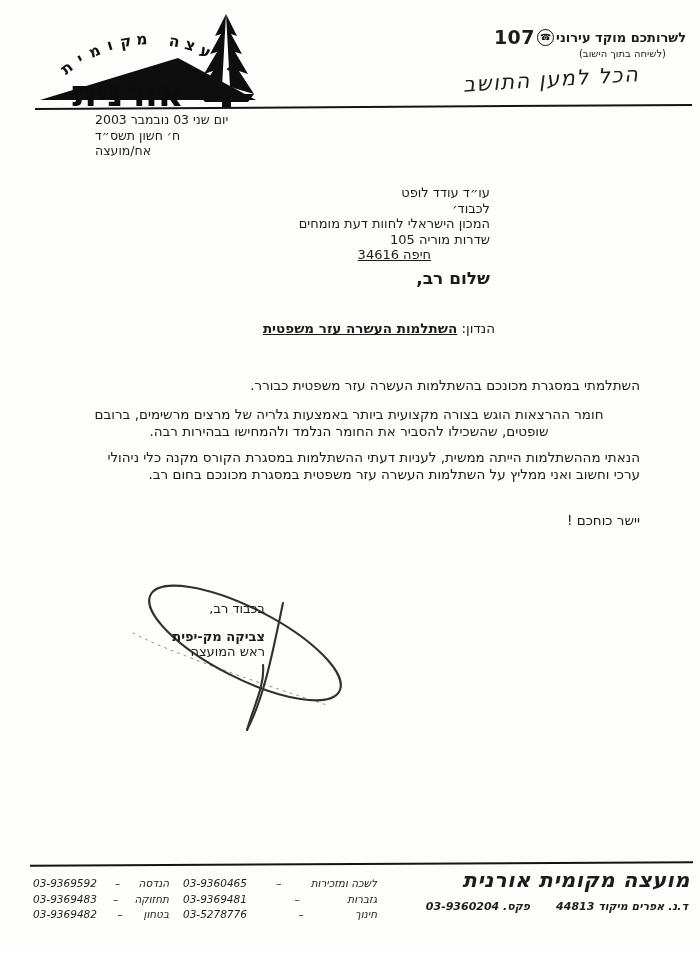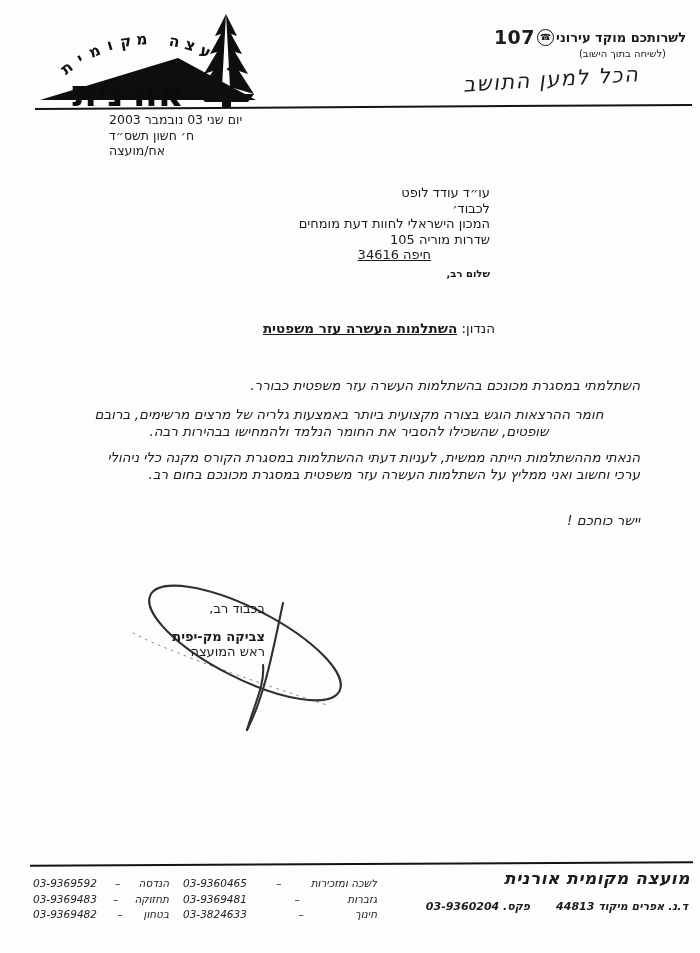--- a/index.html
+++ b/index.html
@@ -12,35 +12,35 @@
   
   .hdr-service{top:26px;right:14px;text-align:right;font-size:13px;font-weight:bold;display:flex;align-items:center;gap:2px;direction:rtl;}
   .hdr-service .num{font-size:19px;font-weight:bold;letter-spacing:.5px;}
   .phone-circle{display:inline-flex;align-items:center;justify-content:center;width:15px;height:15px;border:1.4px solid #111;border-radius:50%;font-size:9px;line-height:1;}
   .hdr-note{top:48px;right:34px;font-size:10px;text-align:left;}
   .hdr-slogan{top:62px;right:62px;font-size:21px;font-style:italic;font-weight:500;letter-spacing:1.5px;transform:rotate(-3.5deg);transform-origin:right top;}
   .divider{height:2px;background:#141414;}
   #divider-top{top:106px;left:35px;width:657px;transform:rotate(-.35deg);}
   #divider-bottom{top:863px;left:30px;width:663px;transform:rotate(-.3deg);}
   
-  .date-block{top:112px;left:109px;font-size:12.5px;line-height:15.5px;text-align:left;direction:rtl;}
+  .date-block{top:112px;left:95px;font-size:12.5px;line-height:15.5px;text-align:left;direction:rtl;}
   .recipient{top:185px;right:210px;font-size:13px;line-height:15.5px;text-align:right;direction:rtl;}
   .recipient .underl{text-decoration:underline;text-align:center;}
-  .greeting{top:268px;right:210px;font-size:10px;font-weight:bold;direction:rtl;}
+  .greeting{top:268px;right:210px;font-size:17px;font-weight:bold;direction:rtl;}
   
   .subject{top:320px;right:205px;font-size:13.5px;direction:rtl;text-align:right;}
   .subject b{text-decoration:underline;}
-  .para{right:60px;width:582px;font-size:13.5px;line-height:16.5px;text-align:right;direction:rtl;white-space:pre-line;font-style:italic;}
+  .para{right:60px;width:582px;font-size:13.5px;line-height:16.5px;text-align:right;direction:rtl;white-space:pre-line;}
   #p1{top:377px;} #p2{top:406px;text-align:center;} #p3{top:449px;} #closing{top:512px;}
   
   .sig-block{top:601px;right:435px;font-size:13px;text-align:right;direction:rtl;line-height:15px;}
   .sig-block .salut{margin-bottom:13px;}
   .sig-block .name{font-weight:600;}
   
-  .f-org{top:868px;right:10px;font-size:17px;font-weight:bold;font-style:italic;direction:rtl;letter-spacing:.5px;}
+  .f-org{top:868px;right:10px;font-size:21px;font-weight:bold;font-style:italic;direction:rtl;letter-spacing:.5px;}
   .f-addr{top:900px;right:12px;font-size:11px;font-weight:bold;font-style:italic;direction:rtl;display:flex;gap:26px;}
   .f-col{font-size:10.5px;font-style:italic;line-height:15.5px;direction:rtl;}
   #f-col-a{top:876px;left:183px;width:194px;}
   #f-col-b{top:876px;left:33px;width:136px;}
   .f-row{display:flex;justify-content:space-between;direction:rtl;}
   .f-row .lbl{font-weight:500;}
   .logo-svg,.sig-svg{position:absolute;}
 </style>
 </head>
 <body>
@@ -137,21 +137,21 @@
     <span>03-9360465</span>
   </div>
   <div class="f-row">
     <span class="lbl">גזברות</span>
     <span>–</span>
     <span>03-9369481</span>
   </div>
   <div class="f-row">
     <span class="lbl">חינוך</span>
     <span>–</span>
-    <span>03-3824633</span>
+    <span>03-5278776</span>
   </div>
 </div>
 
 <div id="f-col-b" class="abs f-col">
   <div class="f-row">
     <span class="lbl">הנדסה</span>
     <span>–</span>
     <span>03-9369592</span>
   </div>
   <div class="f-row">

